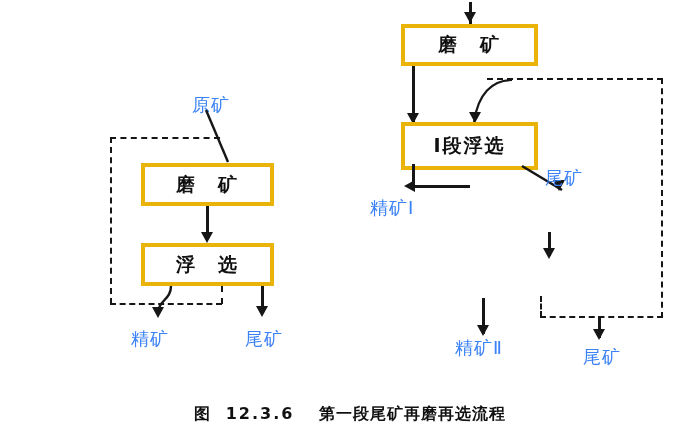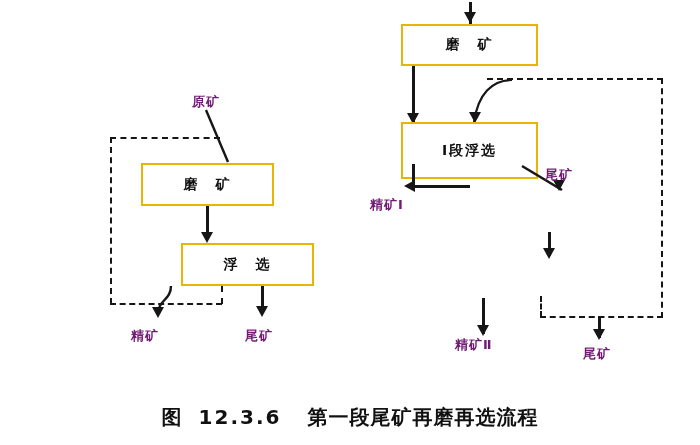--- a/index.html
+++ b/index.html
@@ -14,35 +14,35 @@
   #page {
     position: relative;
     width: 700px;
     height: 445px;
     overflow: hidden;
     background: #ffffff;
   }
   .box {
     position: absolute;
     box-sizing: border-box;
-    border: 2px solid #eab308;
+    border: 4px solid #eab308;
     background: #ffffff;
     display: flex;
     align-items: center;
     justify-content: center;
-    font-size: 14px;
+    font-size: 19px;
     font-weight: 700;
     letter-spacing: 2px;
     color: #101010;
   }
   .label {
     position: absolute;
-    font-size: 13px;
-    font-weight: 700;
-    color: #701a75;
+    font-size: 18px;
+    font-weight: 400;
+    color: #3b82f6;
     white-space: nowrap;
     letter-spacing: 1px;
   }
   .line {
     position: absolute;
     background: #161616;
   }
   .vline { width: 3px; }
   .hline { height: 3px; }
   .dash-v {
@@ -70,21 +70,21 @@
     border-right: 11px solid #161616;
   }
   .curve {
     position: absolute;
   }
   .caption {
     position: absolute;
     left: 0;
     width: 700px;
     text-align: center;
-    font-size: 20px;
+    font-size: 16px;
     font-weight: 700;
     letter-spacing: 1px;
     color: #111111;
   }
   .caption .num { letter-spacing: 2px; }
 </style>
 </head>
 <body>
 
 <div id="page">
@@ -93,21 +93,21 @@
 
   <svg class="curve" style="left:190px; top:108px; width:60px; height:58px;" viewBox="0 0 60 58">
     <line x1="16" y1="2" x2="38" y2="54" stroke="#161616" stroke-width="2.4"></line>
   </svg>
 
   <div class="box" style="left:141px; top:163px; width:133px; height:43px;">磨　矿</div>
 
   <div class="line vline" style="left:206px; top:206px; width:3px; height:33px;"></div>
   <div class="arrow-down" style="left:201px; top:232px;"></div>
 
-  <div class="box" style="left:141px; top:243px; width:133px; height:43px;margin-left:40px;">浮　选</div>
+  <div class="box" style="left:141px; top:243px; width:133px; height:43px;">浮　选</div>
 
   <svg class="curve" style="left:140px; top:284px; width:56px; height:40px;" viewBox="0 0 56 40">
     <path d="M31 2 C 31 16, 18 16, 18 30" fill="none" stroke="#161616" stroke-width="2.4"></path>
   </svg>
   <div class="arrow-down" style="left:152px; top:307px;"></div>
   <div class="label" style="left:131px; top:327px;">精矿</div>
 
   <div class="line vline" style="left:261px; top:286px; width:3px; height:27px;"></div>
   <div class="arrow-down" style="left:256px; top:306px;"></div>
   <div class="label" style="left:245px; top:327px;">尾矿</div>
@@ -127,21 +127,21 @@
 
   <svg class="curve" style="left:470px; top:78px; width:44px; height:48px;" viewBox="0 0 44 48">
     <path d="M42 2 C 22 2, 8 16, 4 44" fill="none" stroke="#161616" stroke-width="2.2"></path>
   </svg>
   <div class="arrow-down" style="left:469px; top:112px;"></div>
   <div class="dash-h" style="left:487px; top:78px; width:176px;"></div>
   <div class="dash-v" style="left:661px; top:78px; height:240px;"></div>
   <div class="dash-h" style="left:540px; top:316px; width:123px;"></div>
   <div class="dash-v" style="left:540px; top:296px; height:21px;"></div>
 
-  <div class="box" style="left:401px; top:122px; width:137px; height:57px;">Ⅰ段浮选</div>
+  <div class="box" style="left:401px; top:122px; width:137px; height:48px;">Ⅰ段浮选</div>
 
   <svg class="curve" style="left:518px; top:164px; width:60px; height:30px;" viewBox="0 0 60 30">
     <line x1="4" y1="2" x2="44" y2="26" stroke="#161616" stroke-width="2.6"></line>
   </svg>
   <div class="arrow-down" style="left:553px; top:180px;"></div>
   <div class="label" style="left:545px; top:166px;">尾矿</div>
 
   <div class="line hline" style="left:412px; top:185px; width:58px; height:3px;"></div>
   <div class="line vline" style="left:412px; top:164px; width:3px; height:23px;"></div>
   <div class="arrow-left" style="left:404px; top:180px;"></div>

